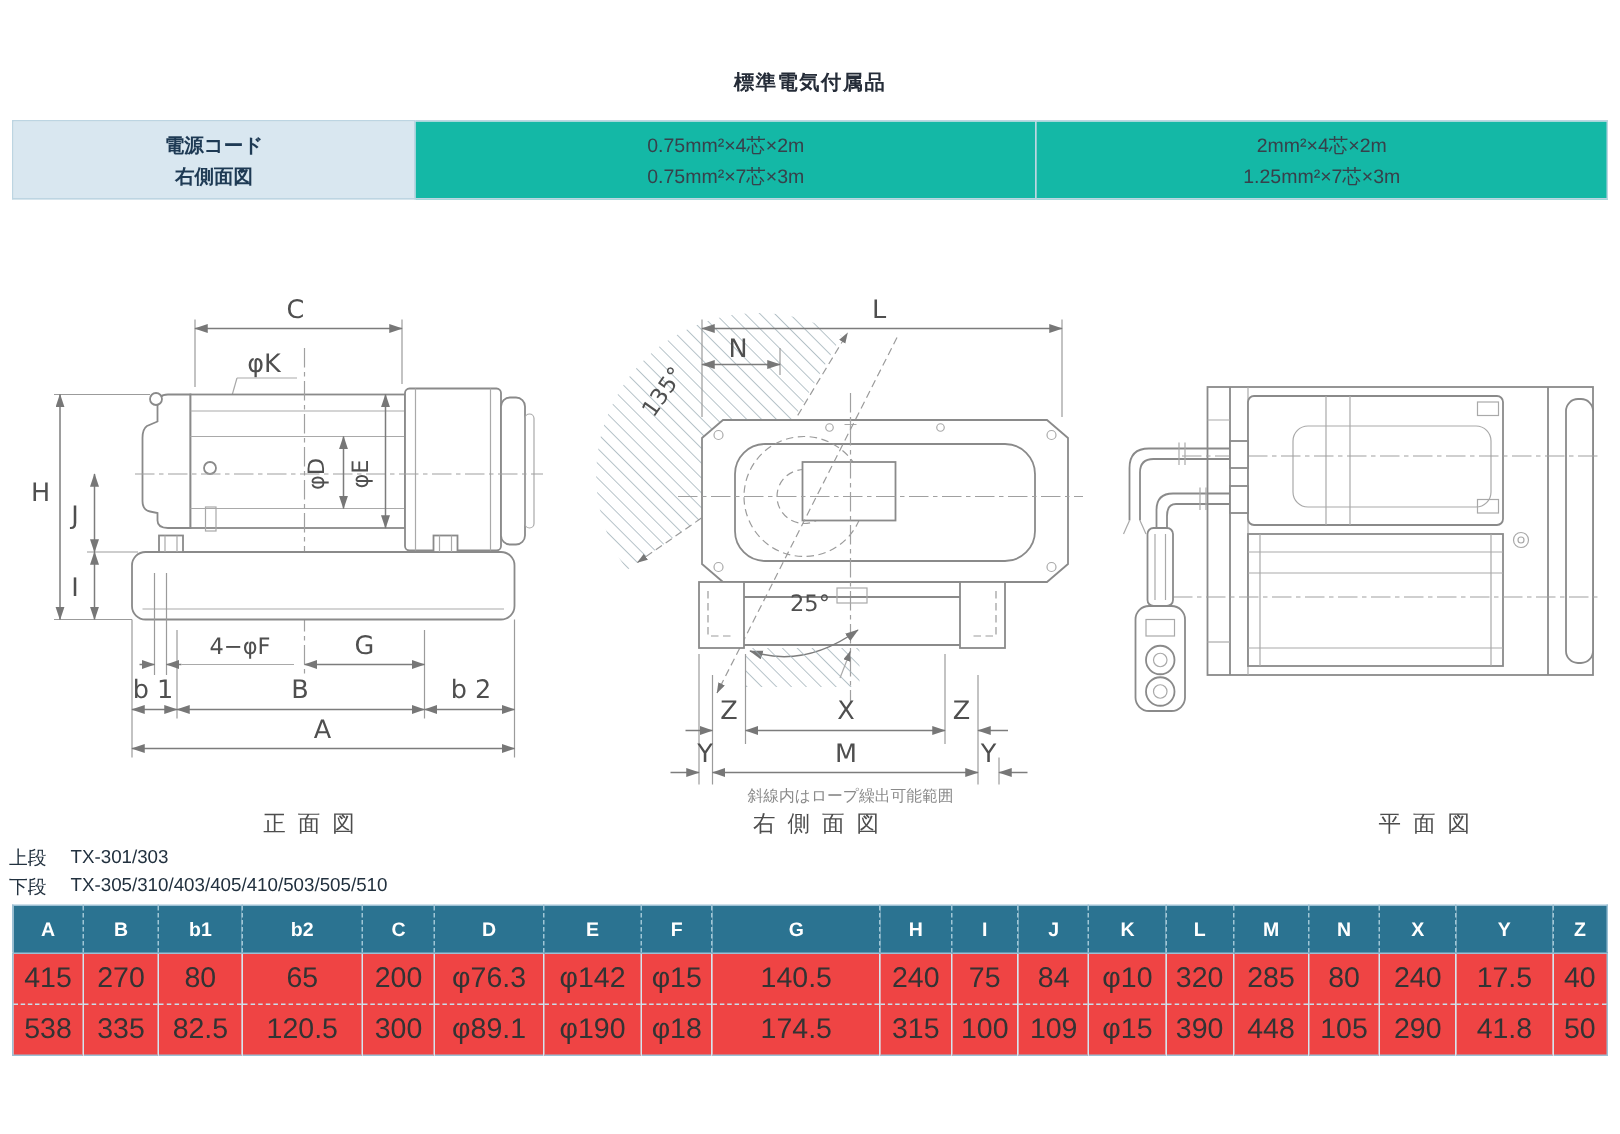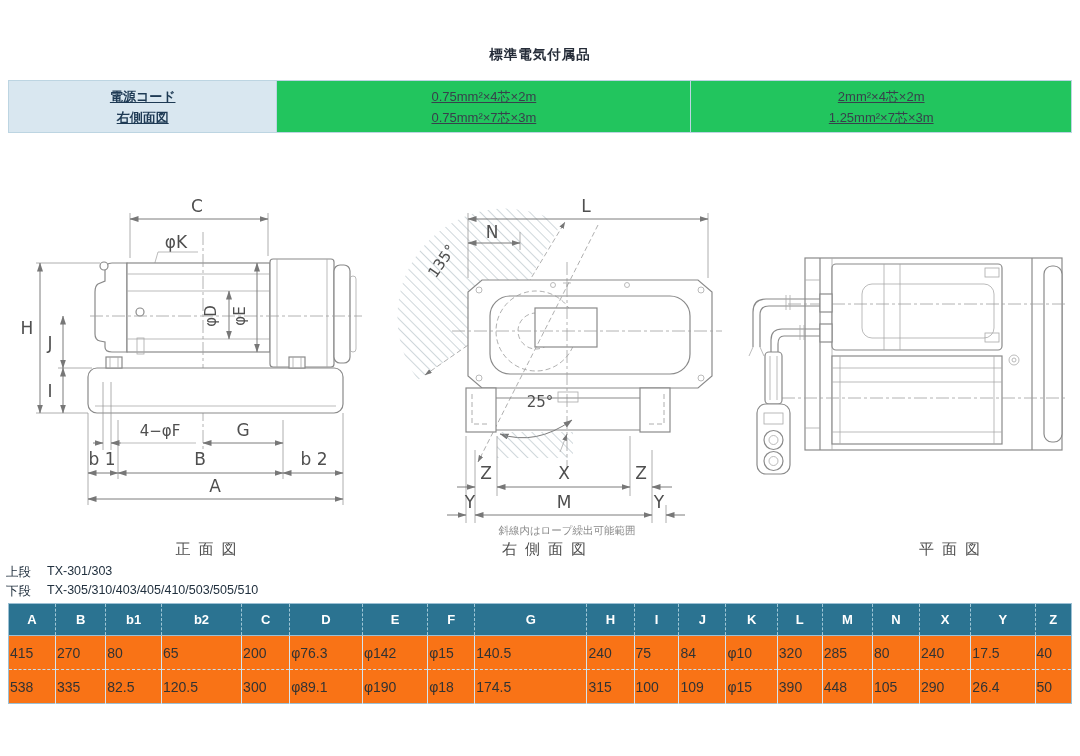--- a/index.html
+++ b/index.html
@@ -1,36 +1,36 @@
 <!DOCTYPE html>
 <html><head>
 <meta charset="utf-8">
 <style>
   html,body{margin:0;padding:0;background:#fff;}
   body{width:1080px;height:756px;position:relative;font-family:"Liberation Sans","DejaVu Sans",sans-serif;color:#333;overflow:hidden;}
   .page-title{position:absolute;top:46px;left:0;width:1080px;text-align:center;font-size:13.5px;font-weight:bold;color:#252c38;letter-spacing:1px;}
   
   .acc-table{position:absolute;top:80px;left:8px;width:1064px;border-collapse:collapse;table-layout:fixed;font-size:13px;}
-  .acc-table td{border:1px solid #bdd5e2;text-align:center;vertical-align:middle;color:#37414b;padding:2px 4px;background:#22c55e;}
+  .acc-table td{border:1px solid #bdd5e2;text-align:center;vertical-align:middle;color:#37414b;padding:2px 4px;background:#14b8a6;}
   .acc-table td.lbl{background:#d9e7f0;color:#1e3a54;font-weight:bold;}
-  .acc-table .r1 td{height:47px;text-decoration:underline;}
+  .acc-table .r1 td{height:47px;}
   .acc-table .r2 td{height:25px;}
   .acc-table .two-line div{line-height:21px;}
   
   .drawings{position:absolute;top:195px;left:0;width:1080px;height:345px;}
   .caption{position:absolute;top:540px;font-size:15px;color:#4d4d4d;letter-spacing:8px;text-align:center;white-space:nowrap;}
   .cap-front{left:145px;width:130px;}
   .cap-side{left:473px;width:150px;}
   .cap-plan{left:858px;width:130px;text-align:right;}
   .model-note{position:absolute;left:6px;font-size:12.5px;color:#22313f;display:flex;gap:16px;}
   .mn-upper{top:564px;justify-content:space-between;} .mn-lower{top:583px;}
   
   .dim-table{position:absolute;top:603px;left:8px;width:1064px;border-collapse:collapse;table-layout:fixed;border:1px solid #9cc0d4;}
   .dim-table th{background:#2b7391;color:#fff;font-size:13px;font-weight:bold;height:29px;border-right:1px dashed #9fc6d6;border-bottom:1px solid #9cc0d4;}
-  .dim-table td{background:#f97316;font-size:14px;color:#333;height:31px;border-right:1px solid #d4e4ee;border-bottom:1px dashed #c9dde9;}
+  .dim-table td{background:#ef4444;text-align:center;font-size:19px;color:#333;height:31px;border-right:1px solid #d4e4ee;border-bottom:1px dashed #c9dde9;}
   .dim-table tr td:last-child,.dim-table th:last-child{border-right:none;}
   
   .bl{stroke:#8a8a8a;stroke-width:1.2;fill:none;}
   .blw{stroke:#8a8a8a;stroke-width:1.2;fill:#fff;}
   .tl{stroke:#a9a9a9;stroke-width:0.8;fill:none;}
   .ext{stroke:#9b9b9b;stroke-width:0.8;fill:none;}
   .cl{stroke:#a0a0a0;stroke-width:0.8;fill:none;stroke-dasharray:13 3 3 3;}
   .dsh{stroke:#9b9b9b;stroke-width:0.8;fill:none;stroke-dasharray:5 3;}
   .dim{stroke:#7c7c7c;stroke-width:1;fill:none;marker-start:url(#arr);marker-end:url(#arr);}
   .dimE{stroke:#7c7c7c;stroke-width:1;fill:none;marker-end:url(#arr);}
@@ -363,17 +363,17 @@
     <td>φ18</td>
     <td>174.5</td>
     <td>315</td>
     <td>100</td>
     <td>109</td>
     <td>φ15</td>
     <td>390</td>
     <td>448</td>
     <td>105</td>
     <td>290</td>
-    <td>26.4</td>
+    <td>41.8</td>
     <td>50</td>
   </tr>
 </tbody>
   </table>
 
 </body></html>

